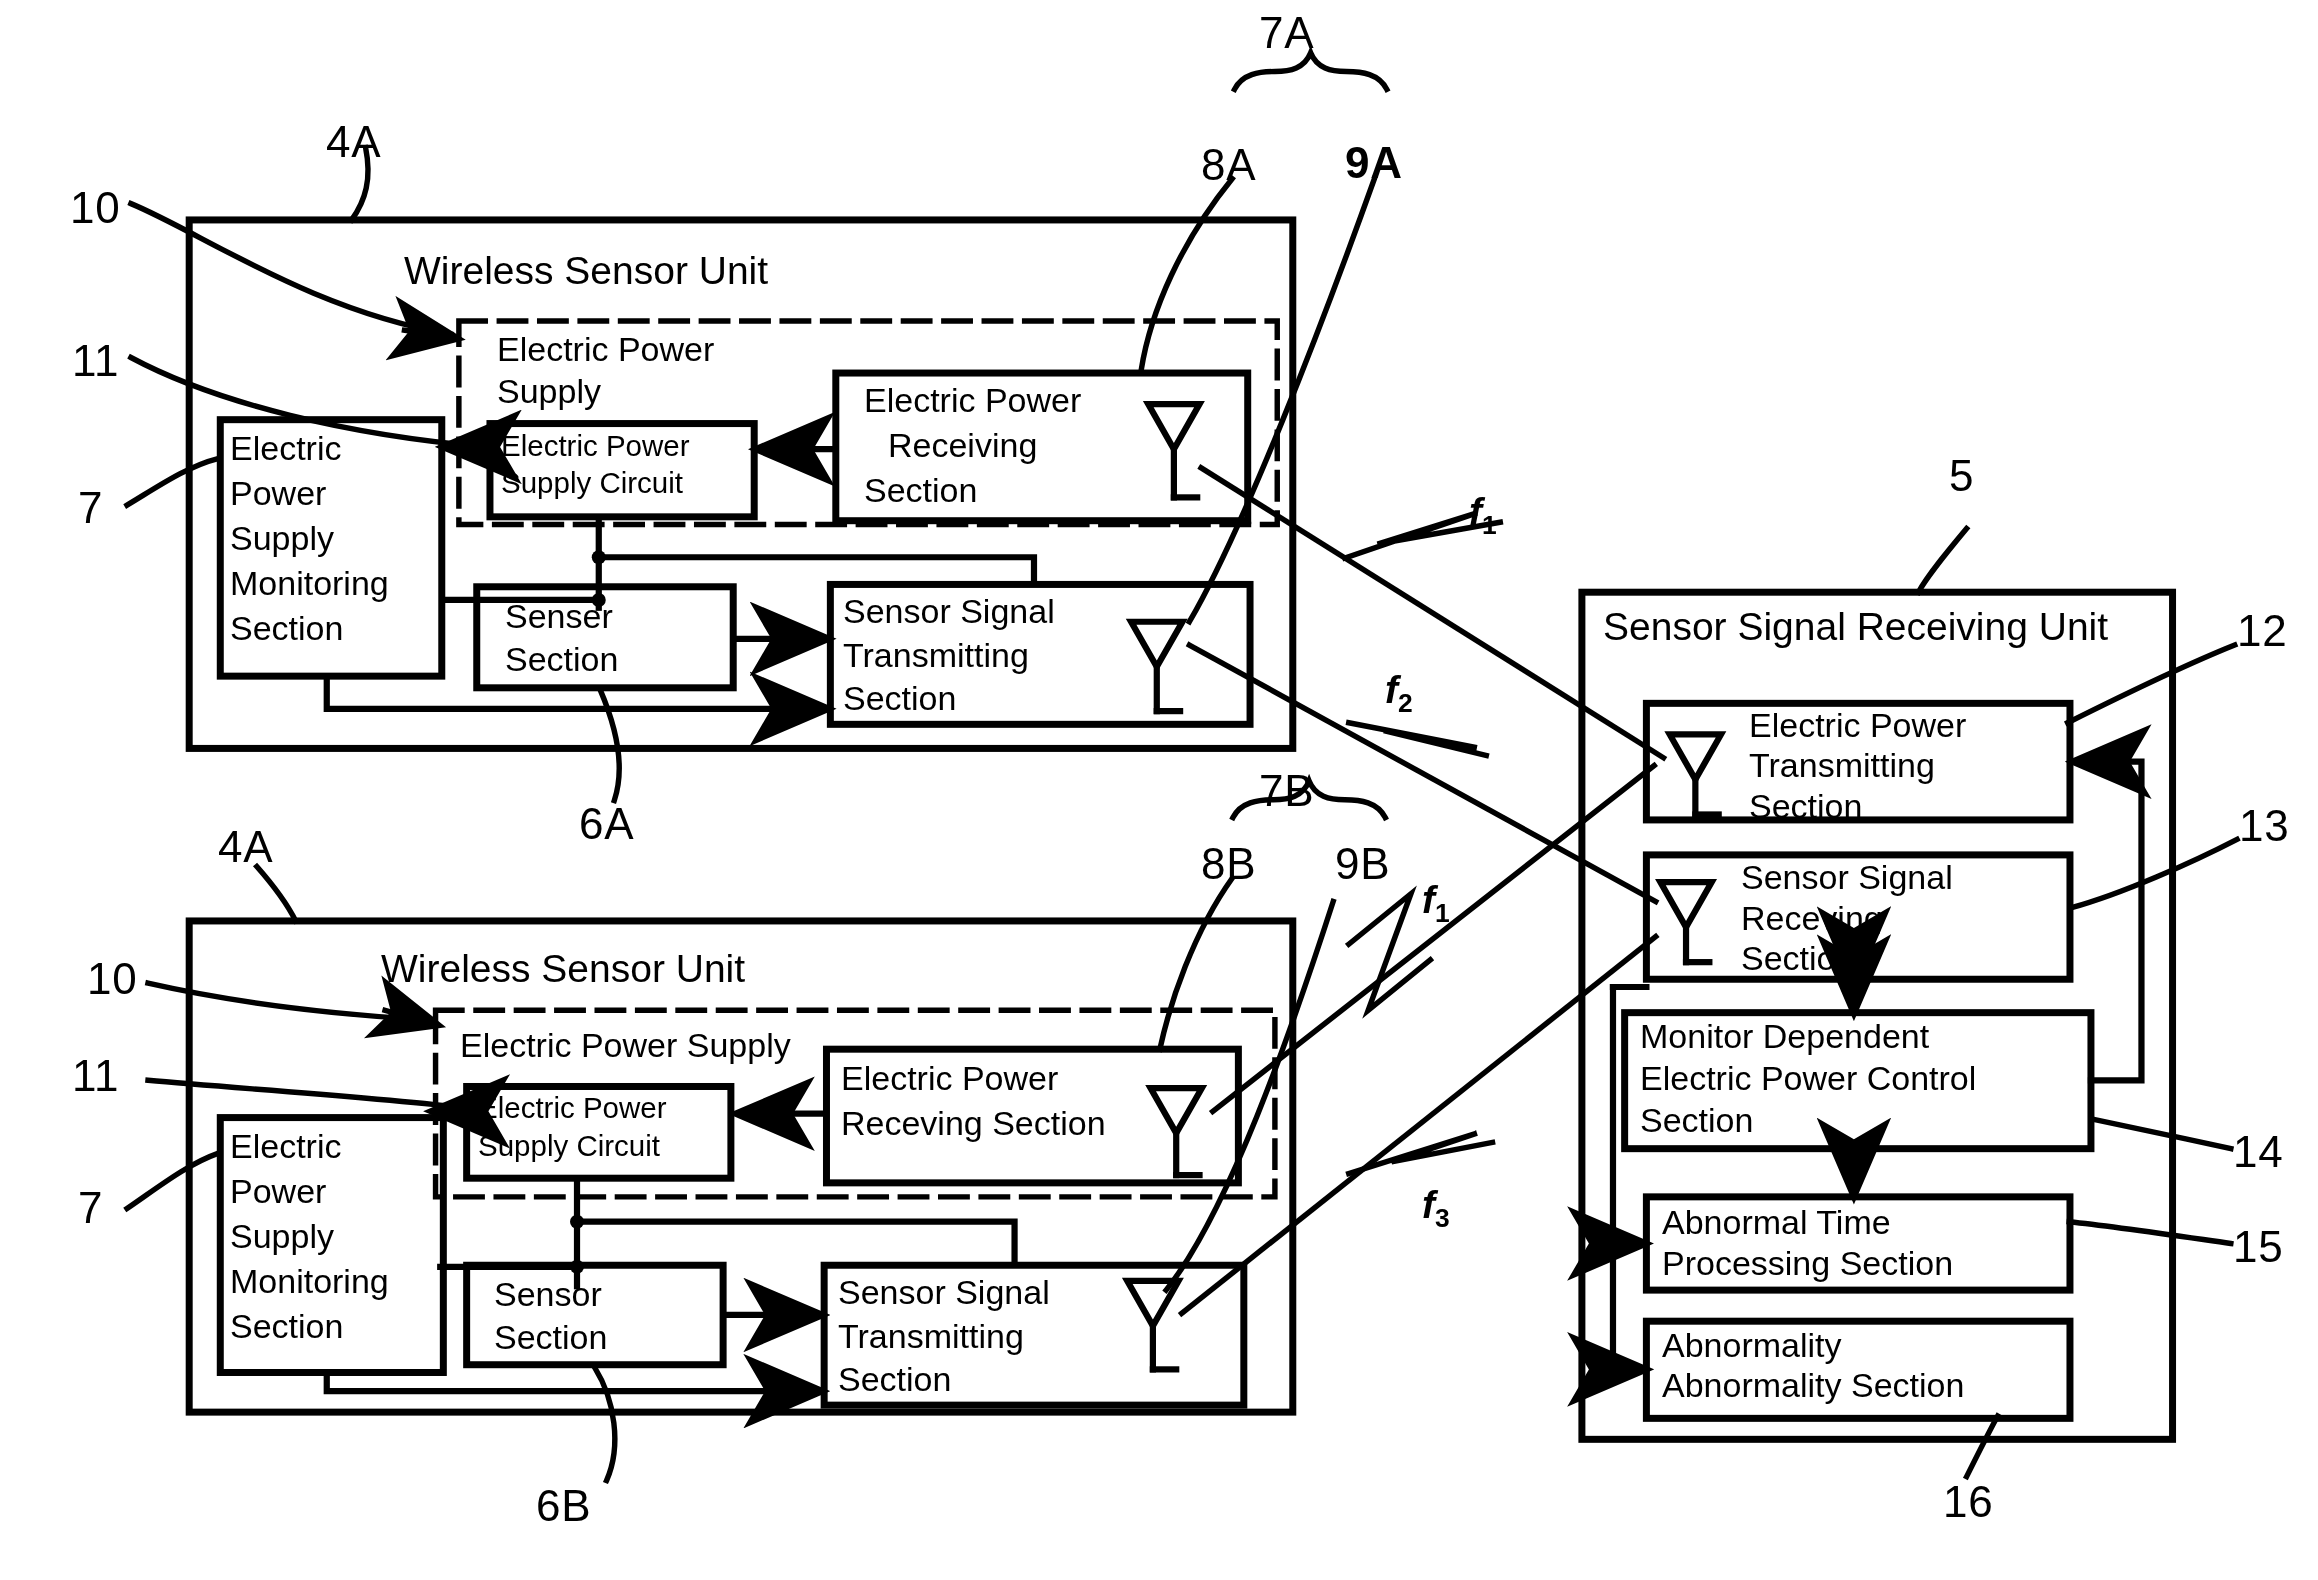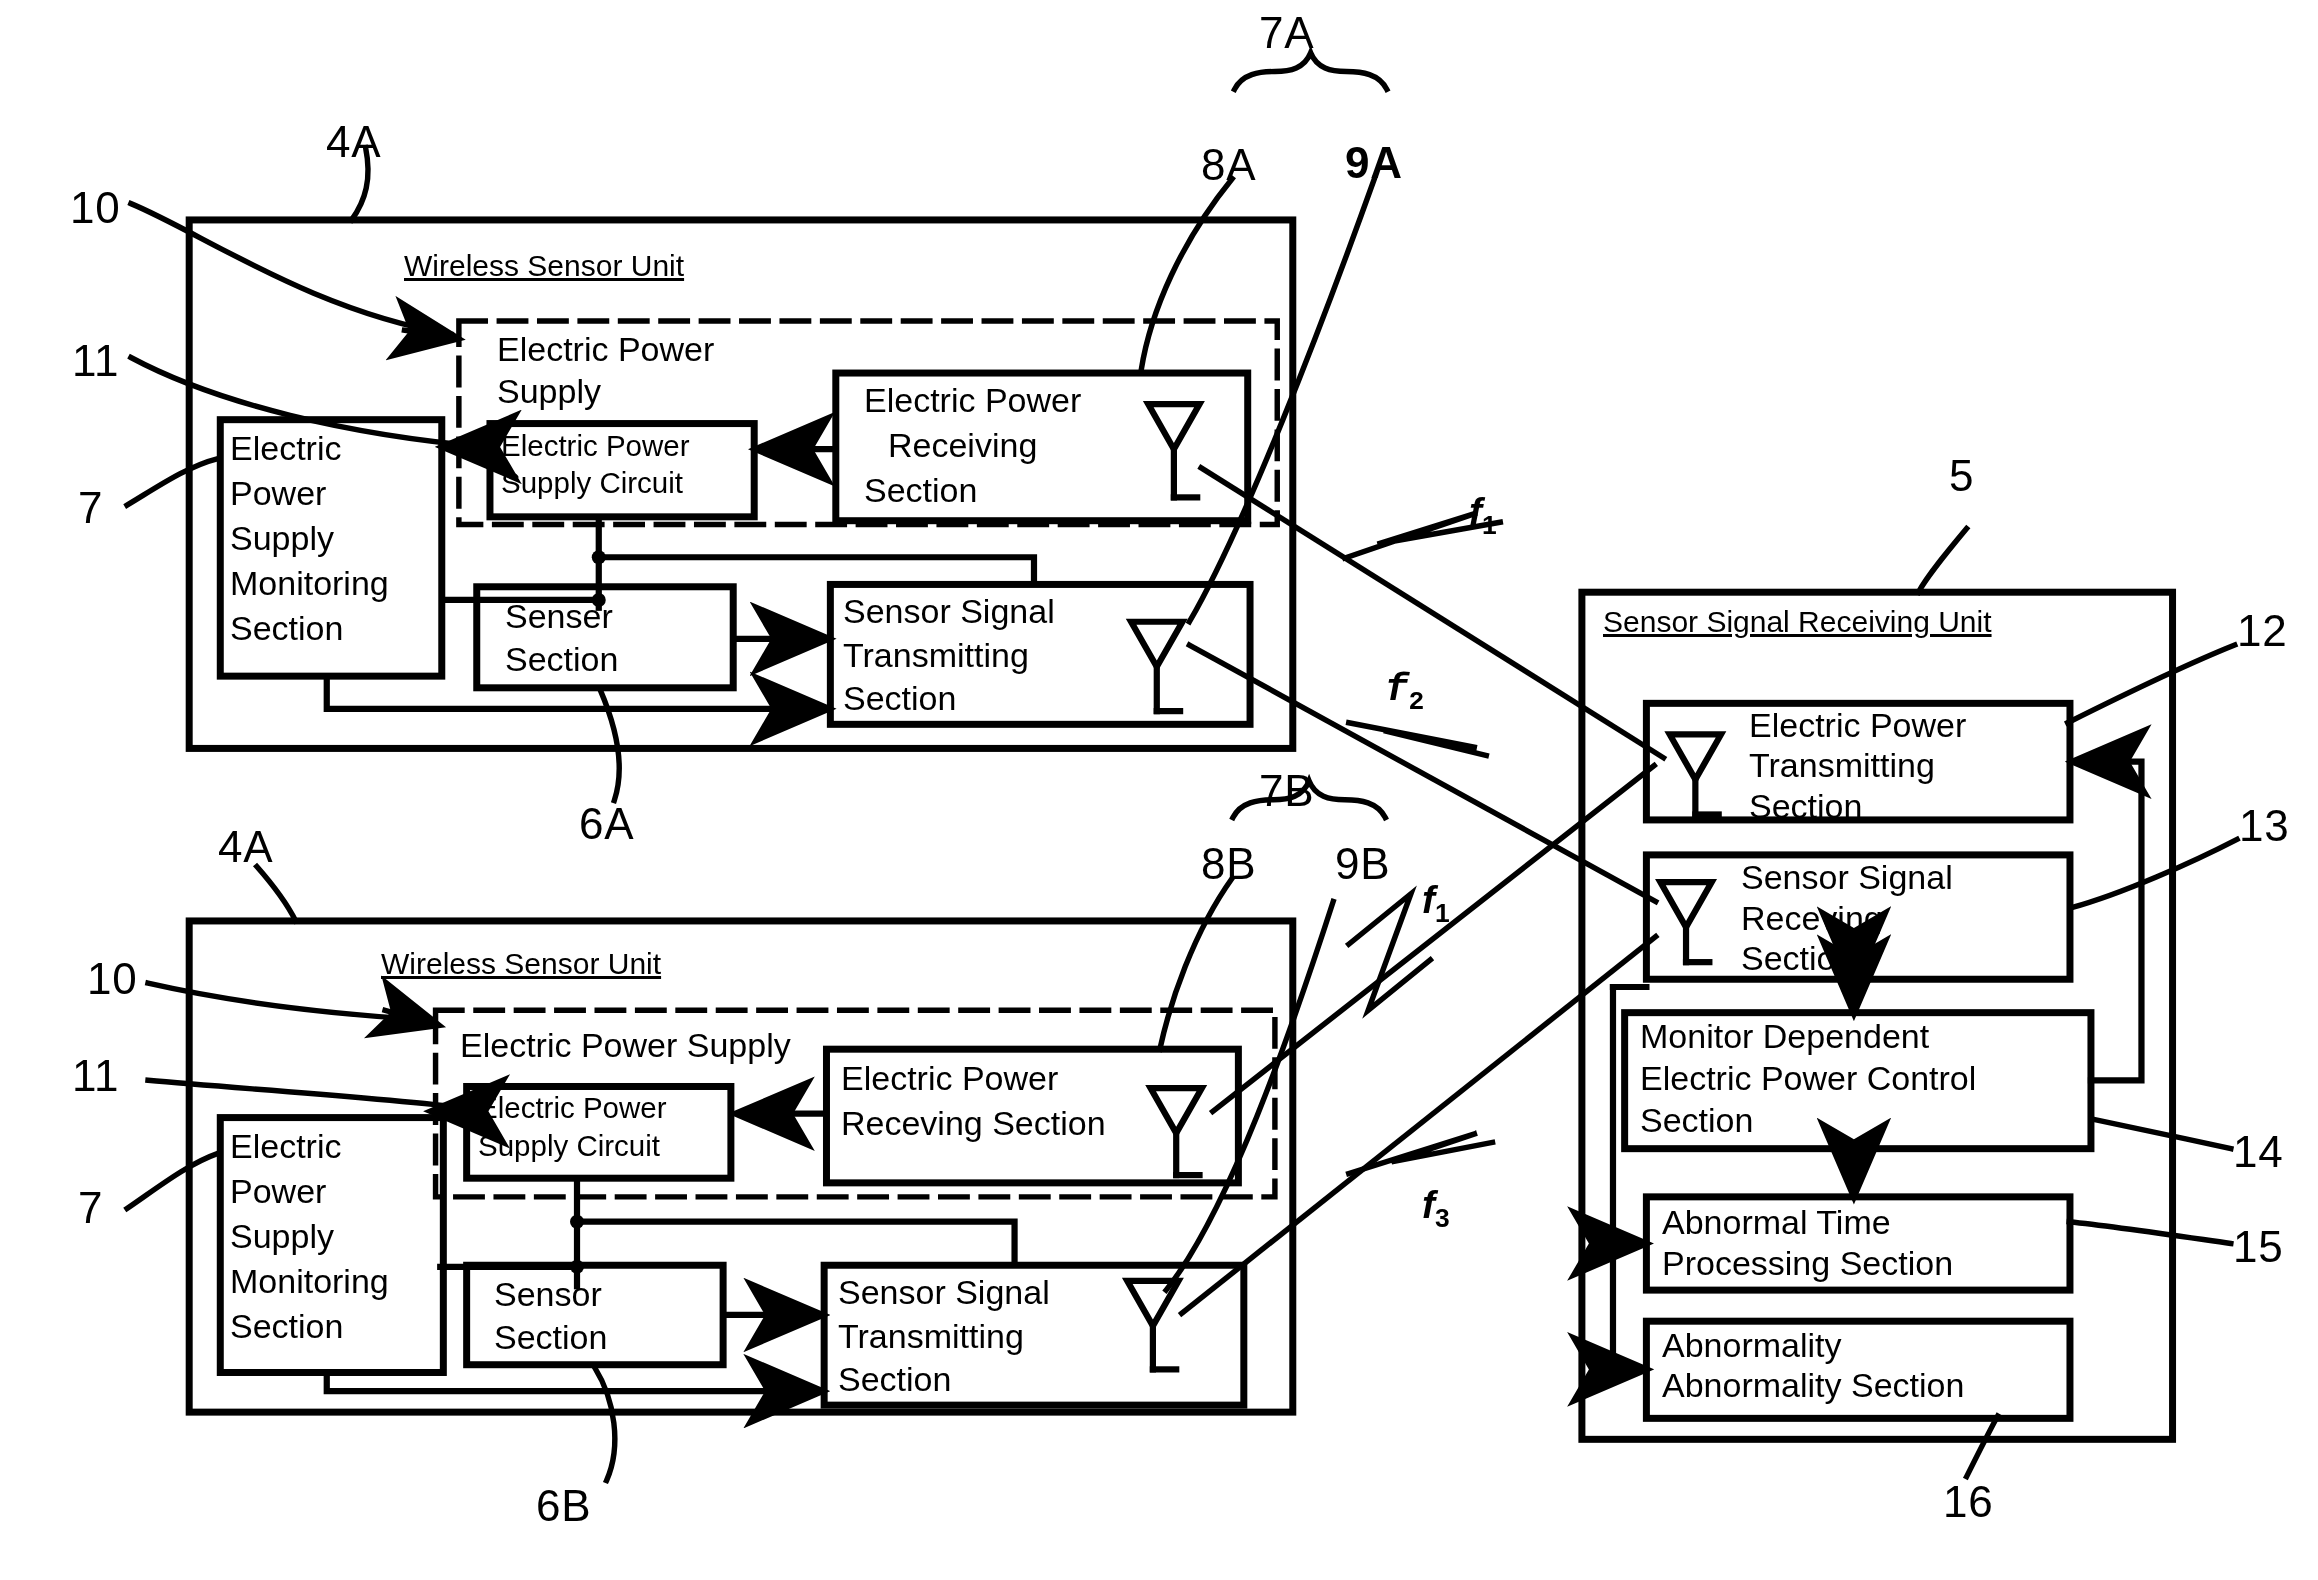--- a/index.html
+++ b/index.html
@@ -3,21 +3,21 @@
 <meta charset="utf-8">
 <style>
   html,body{margin:0;padding:0;background:#fff;}
   body{width:2319px;height:1580px;position:relative;
        font-family:"Liberation Sans", sans-serif;color:#000;overflow:hidden;}
   #stage{position:absolute;left:0;top:0;width:2319px;height:1580px;}
   svg.layer{position:absolute;left:0;top:0;width:2319px;height:1580px;overflow:visible;}
   .lbl{position:absolute;font-family:"Liberation Sans",sans-serif;
        color:#000;line-height:1.14;white-space:pre;}
   .ref{font-size:44px;letter-spacing:0.8px;}
-  .unit-title{font-size:30px;text-decoration:underline;}
+  .unit-title{font-size:39px;}
   .blk{font-size:34px;}
   .blk-sm{font-size:29.5px;}
   .psup{font-size:34px;}
   .freq{font-size:39px;font-weight:bold;font-style:italic;}
   .freq sub{font-size:26.4px;font-weight:bold;font-style:normal;}
 </style>
 </head>
 <body>
 
 <div id="stage">
@@ -283,18 +283,18 @@
   <div class="lbl blk" style="left:1640px;top:1059px;">Electric Power Control</div>
   <div class="lbl blk" style="left:1640px;top:1101px;">Section</div>
 
   <div class="lbl blk" style="left:1662px;top:1203px;">Abnormal Time</div>
   <div class="lbl blk" style="left:1662px;top:1244px;">Processing Section</div>
 
   <div class="lbl blk" style="left:1662px;top:1326px;">Abnormality</div>
   <div class="lbl blk" style="left:1662px;top:1366px;">Abnormality Section</div>
 
   <div class="lbl freq" style="left:1469px;top:490px;"><span>f</span><sub>1</sub></div>
-  <div class="lbl freq" style="left:1385px;top:668px;font-family:Liberation Mono, monospace;"><span>f</span><sub>2</sub></div>
+  <div class="lbl freq" style="left:1385px;top:668px;"><span>f</span><sub>2</sub></div>
   <div class="lbl freq" style="left:1422px;top:878px;"><span>f</span><sub>1</sub></div>
   <div class="lbl freq" style="left:1422px;top:1183px;"><span>f</span><sub>3</sub></div>
 
 </div>
 
 
 </body></html>

